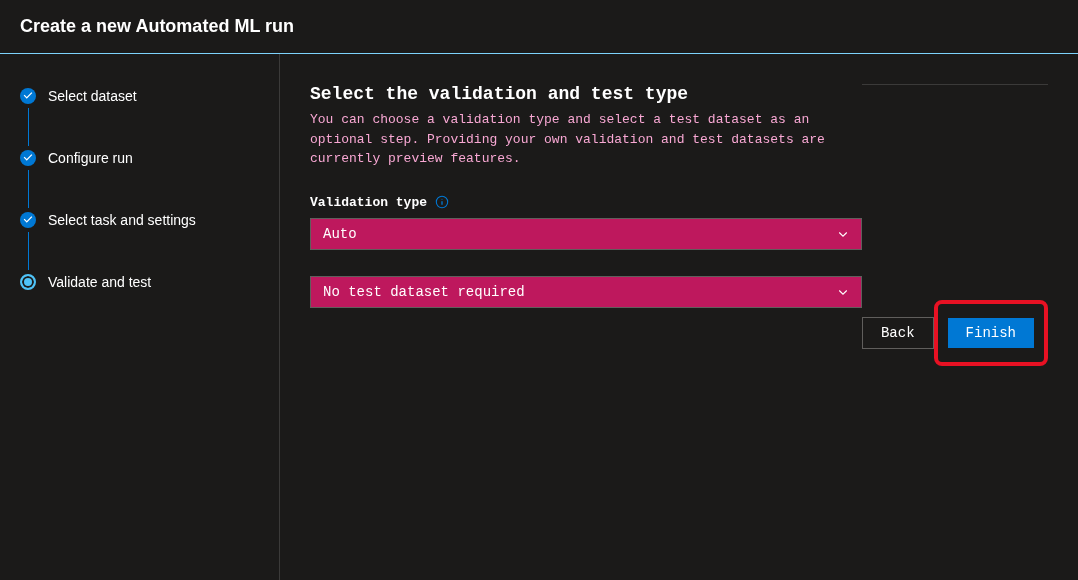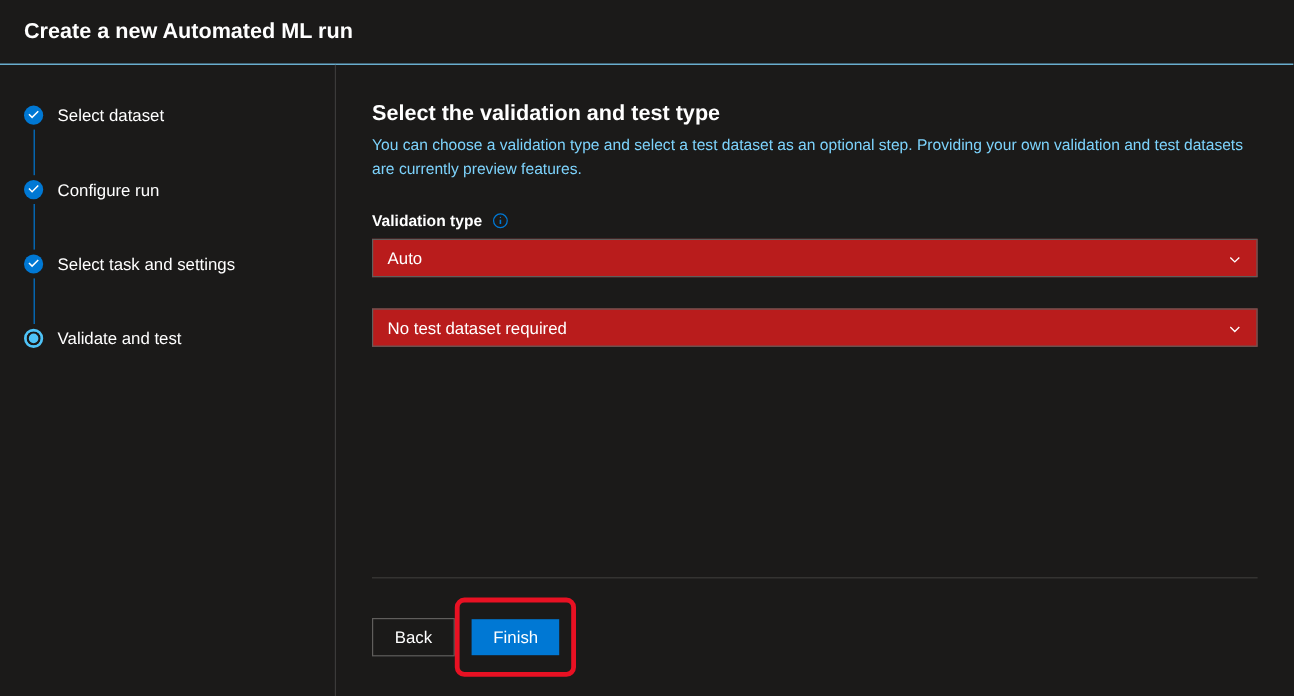--- a/index.html
+++ b/index.html
@@ -70,34 +70,35 @@
       width: 1px;
       height: 38px;
       background-color: #0078d4;
       margin-left: 8px;
       margin-top: 4px;
       margin-bottom: 4px;
     }
     .content {
       flex: 1;
       display: flex;
-      flex-direction: column;
+      flex-direction: row;
       padding: 30px 30px 0 30px;
+      font-family: Liberation Mono, monospace;
     }
     .content-body {
       flex: 1;
     }
     .content-title {
       font-size: 18px;
       font-weight: 600;
       margin-bottom: 6px;
     }
     .content-subtitle {
       font-size: 13px;
-      color: #7dd3fc;
+      color: #f9a8d4;
       line-height: 1.5;
       margin-bottom: 26px;
     }
     .form-field {
       margin-bottom: 26px;
     }
     .field-label {
       font-size: 13px;
       font-weight: 600;
       color: #ffffff;
@@ -113,21 +114,21 @@
       align-items: center;
       justify-content: center;
     }
     .info-icon svg {
       width: 14px;
       height: 14px;
     }
     .select-box {
       width: 100%;
       max-width: 770px;
-      background-color: #b91c1c;
+      background-color: #be185d;
       border: 1px solid #605e5c;
       color: #ffffff;
       padding: 7px 12px;
       font-size: 14px;
       display: flex;
       align-items: center;
       justify-content: space-between;
       cursor: pointer;
     }
     .chevron-icon {

